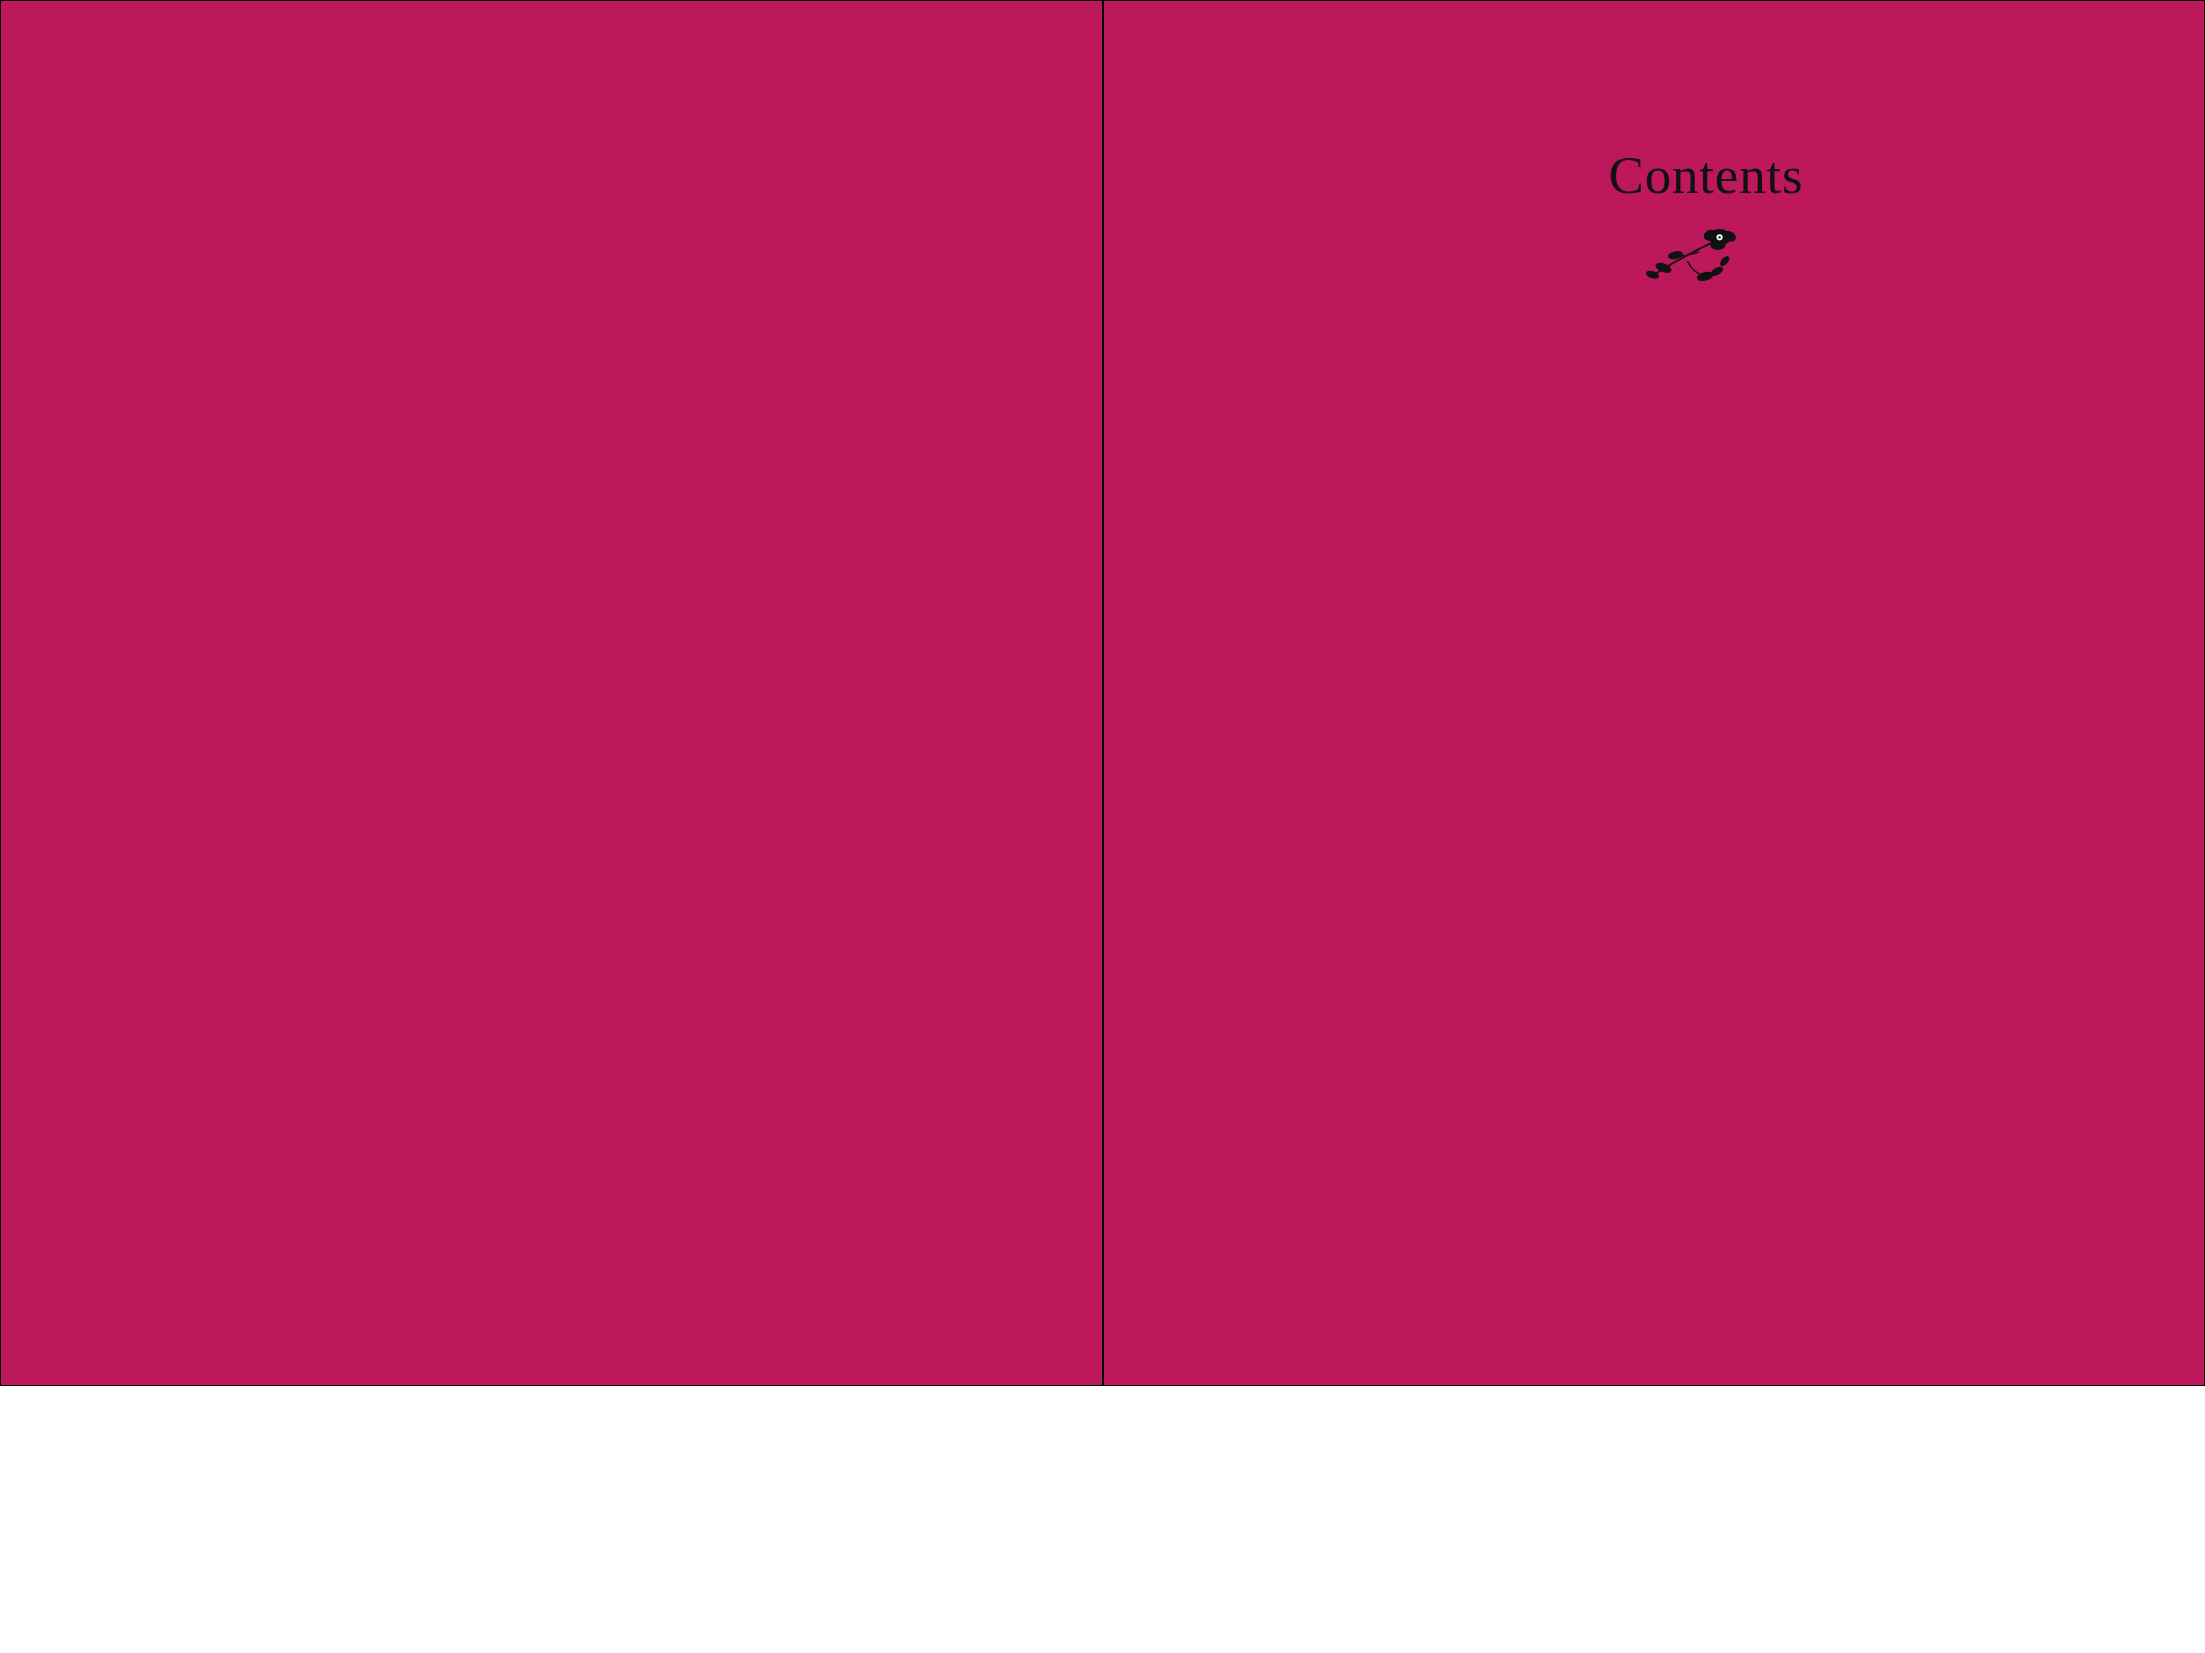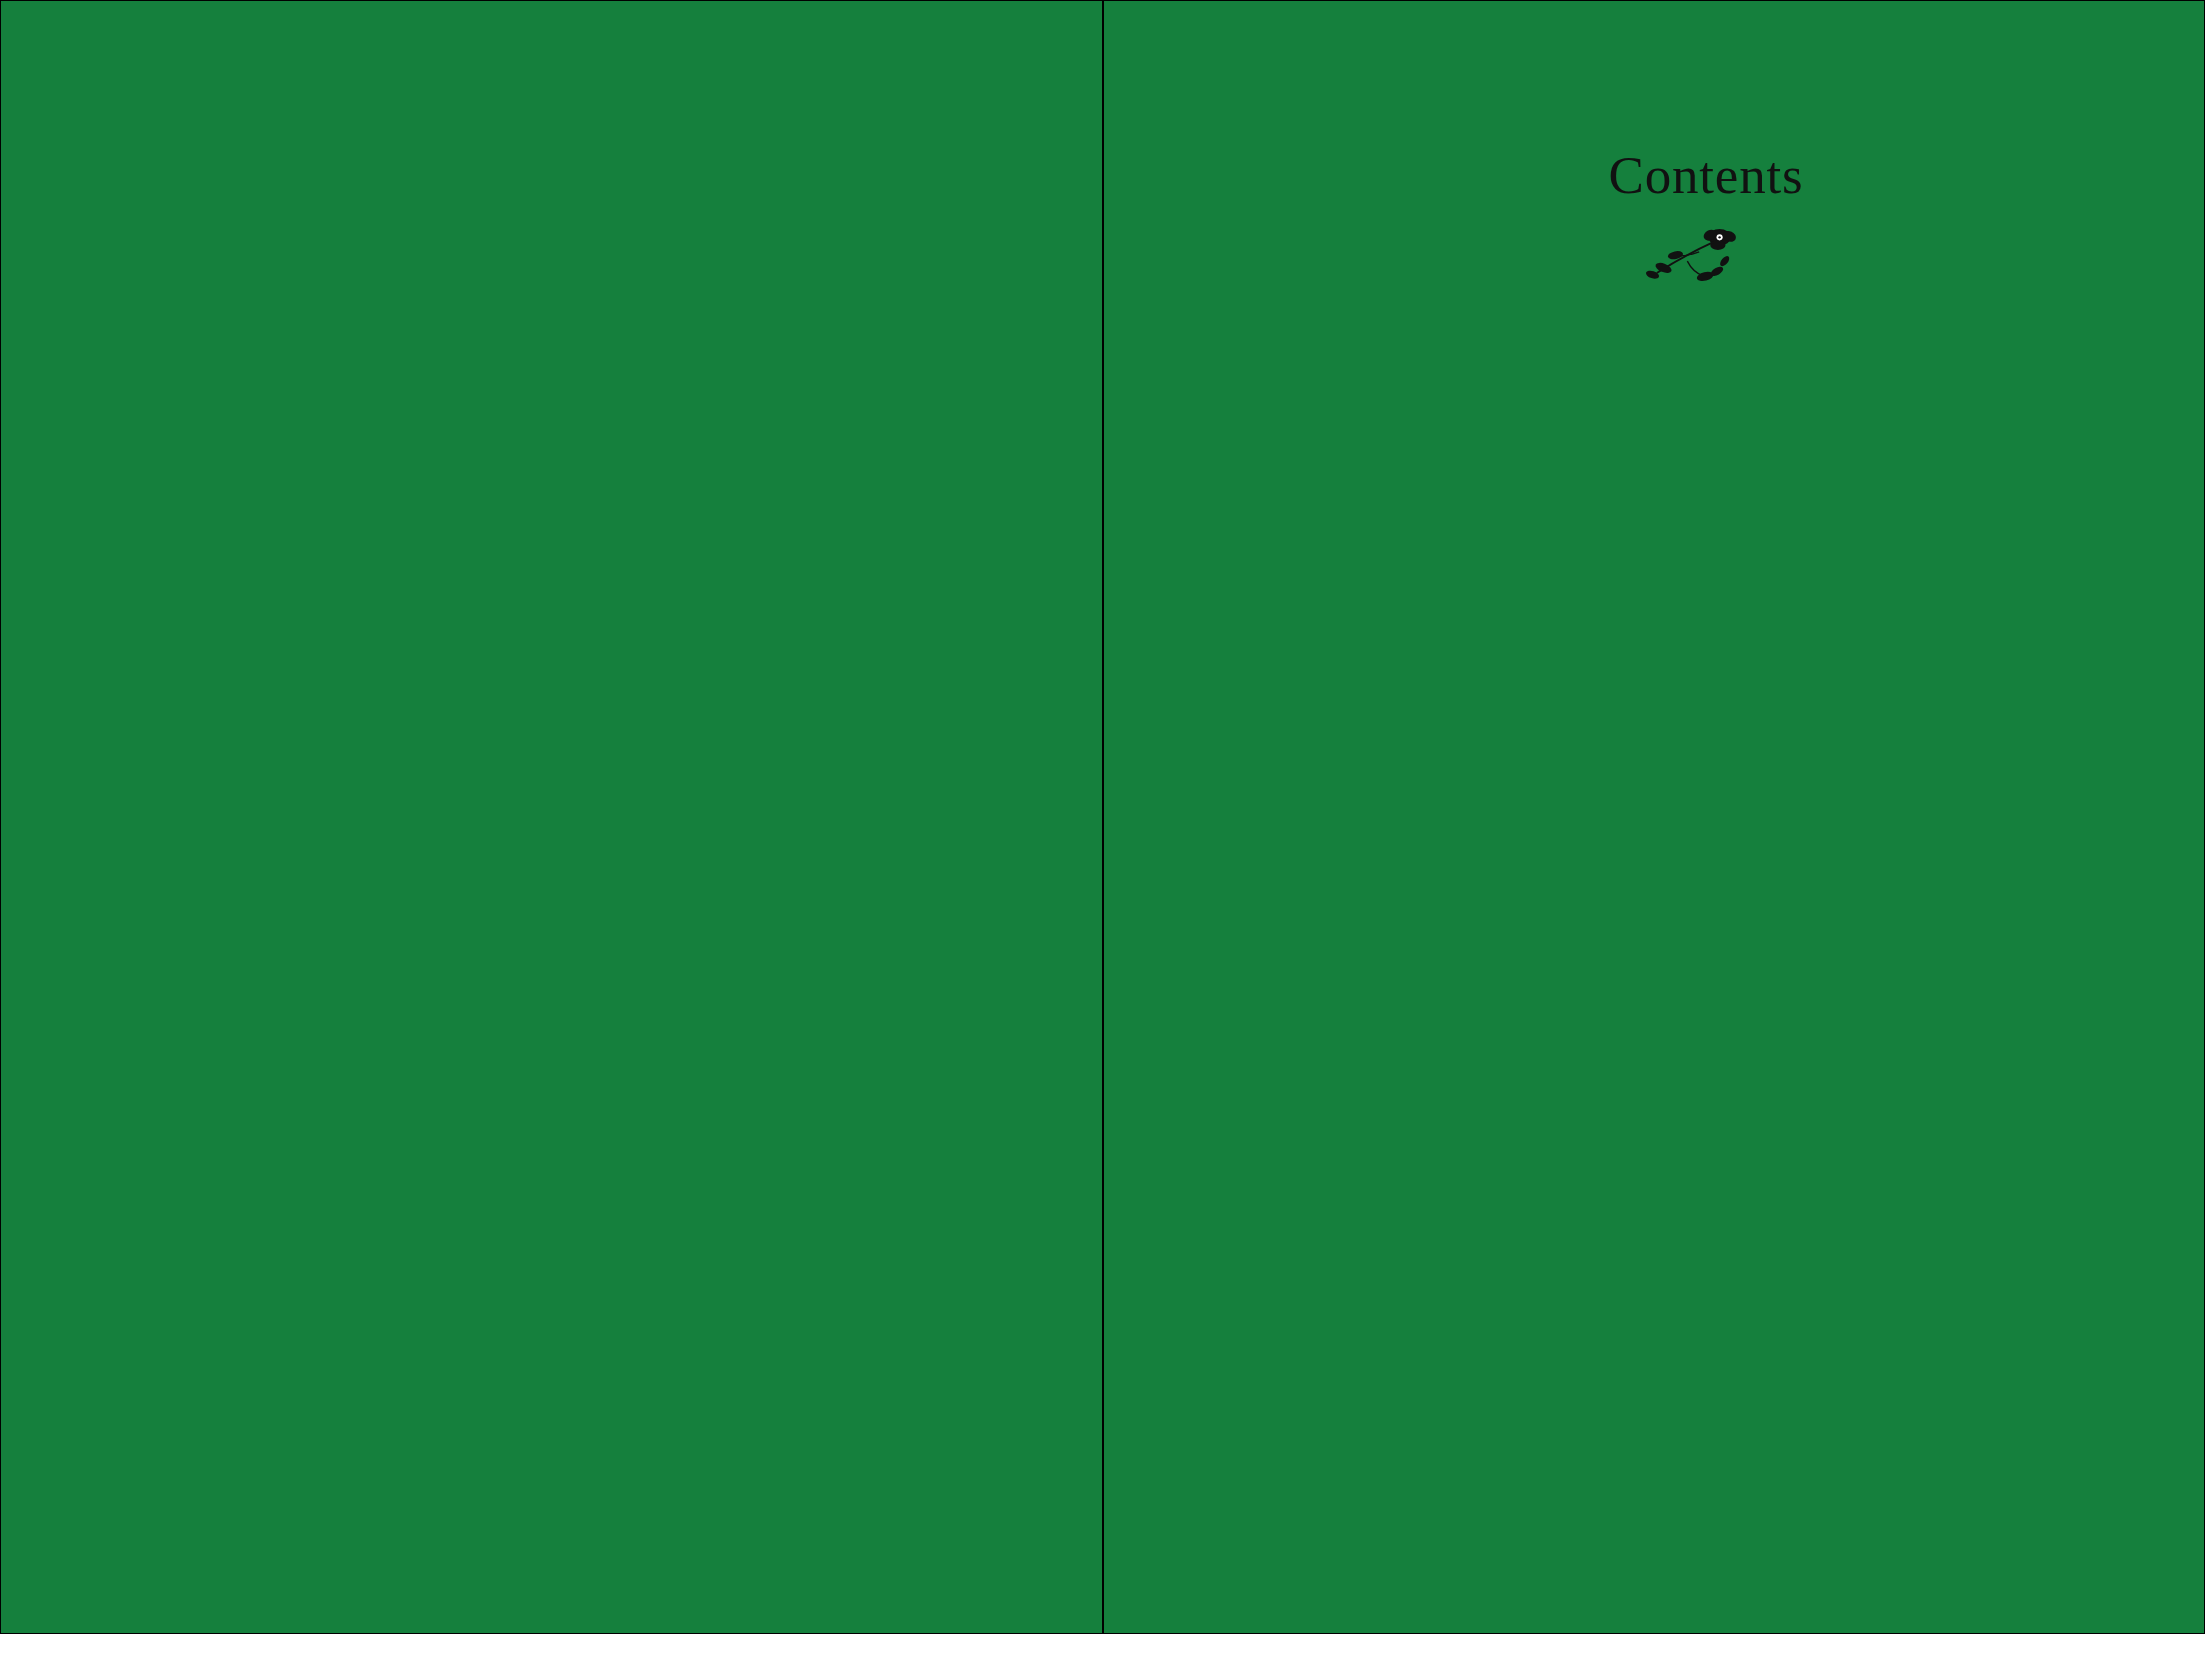--- a/index.html
+++ b/index.html
@@ -17,22 +17,22 @@
   .spread {
     position: relative;
     width: 2205px;
     height: 1654px;
     display: flex;
     box-sizing: border-box;
   }
   .page {
     position: relative;
     box-sizing: border-box;
-    background: #15803d;
-    height: 1634px;
+    background: #be185d;
+    height: 1386px;
     border: 1.7px solid #000000;
   }
   .page-left {
     width: 1103px;
     border-right-width: 1.7px;
   }
   .page-right {
     width: 1103px;
     border-left-width: 1.7px;
   }

